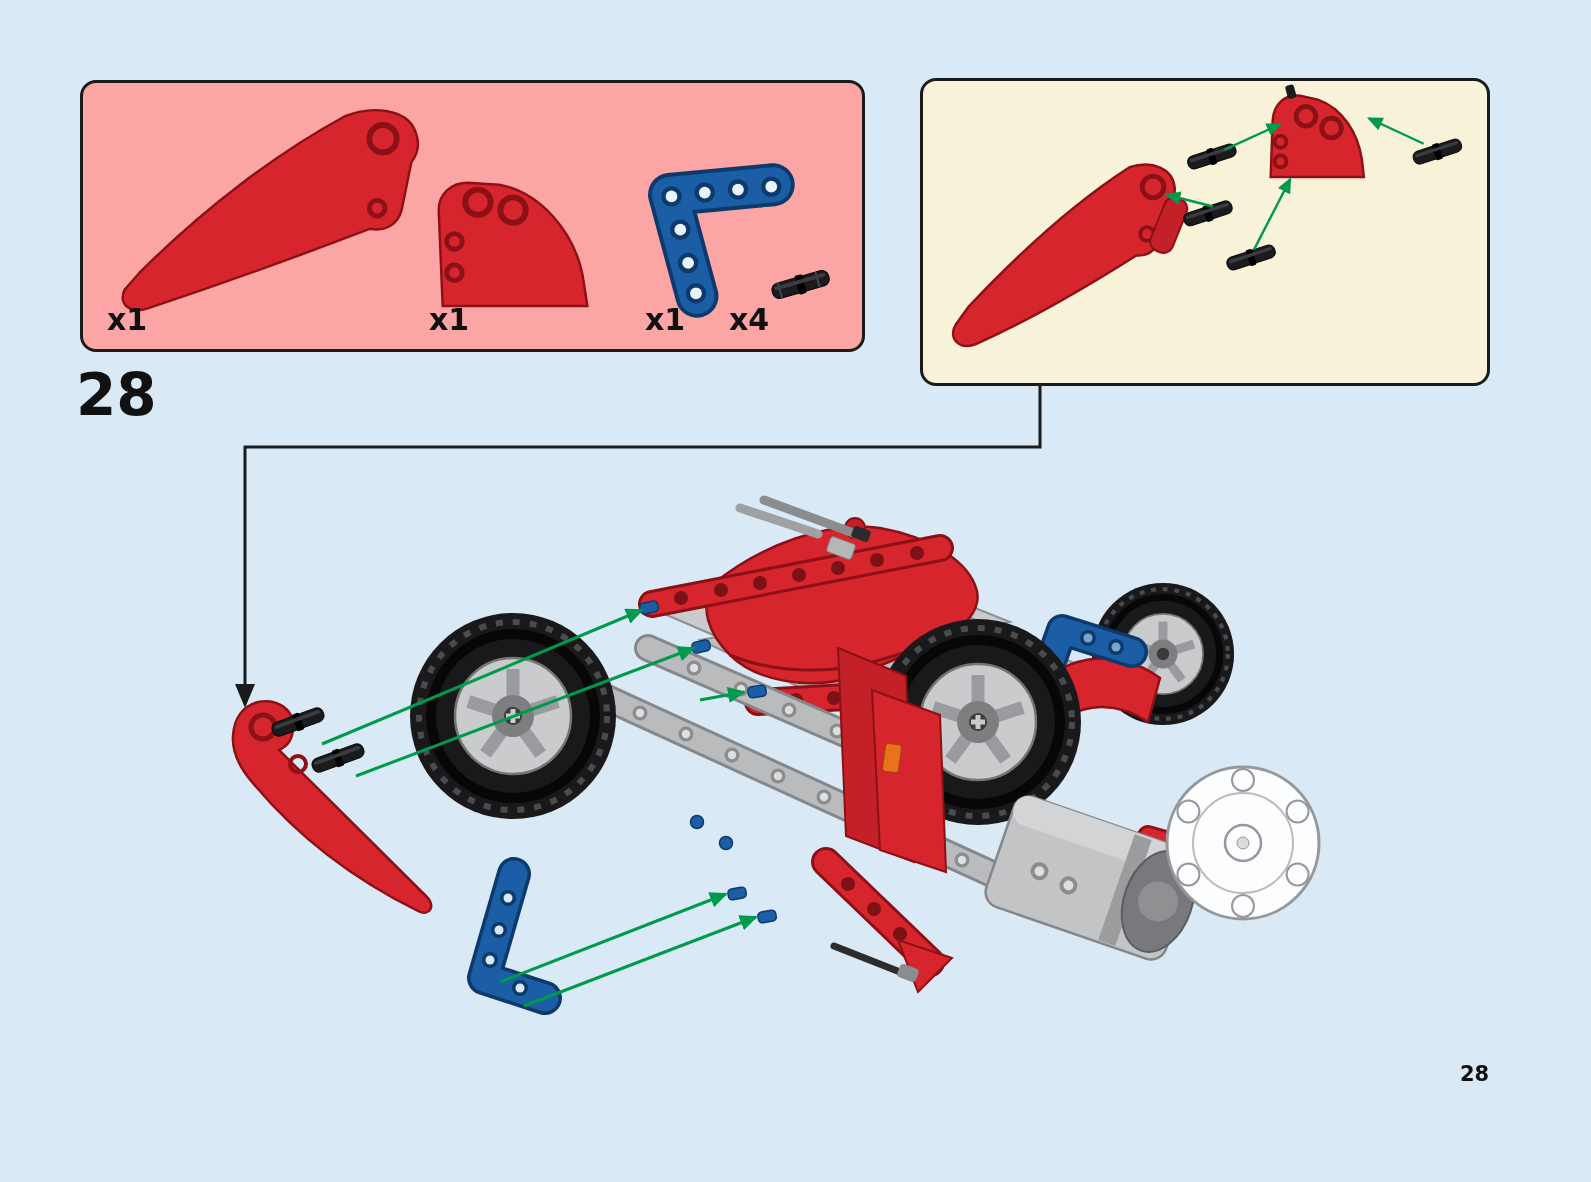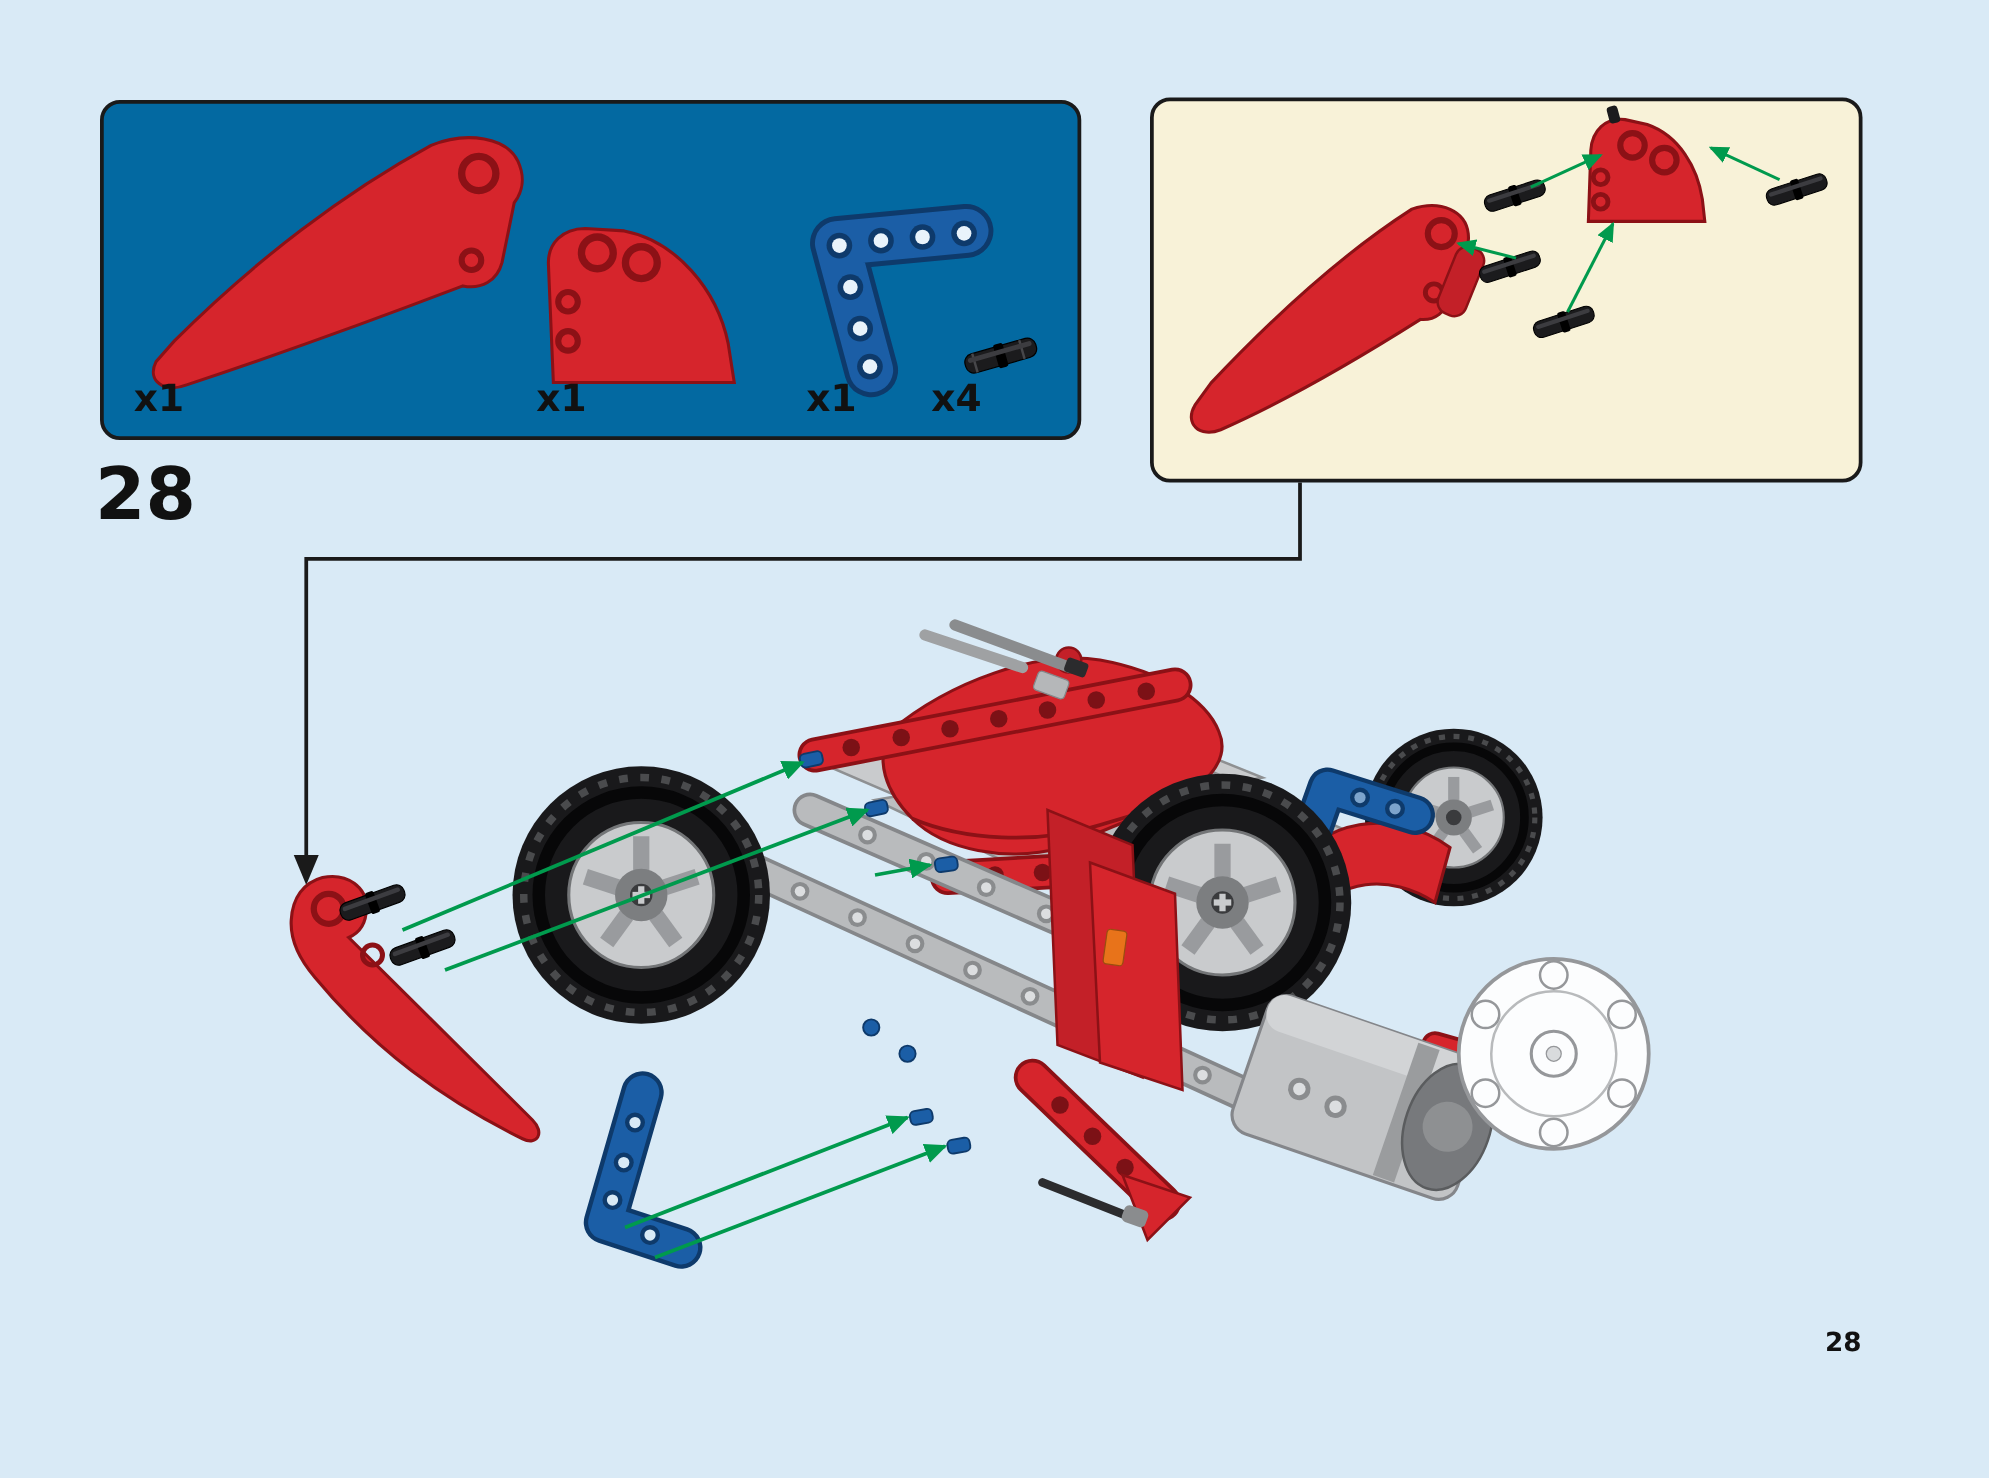--- a/index.html
+++ b/index.html
@@ -2,25 +2,25 @@
 <html><head>
 <meta charset="utf-8">
 <style>
   *{box-sizing:border-box}
   html,body{margin:0;padding:0}
   body{width:1591px;height:1182px;background:#d9eaf6;position:relative;overflow:hidden;
        font-family:"DejaVu Sans","Liberation Sans",sans-serif;color:#111}
   .page{position:absolute;inset:0}
   .main-art{position:absolute;left:0;top:0;z-index:1}
   .callout{position:absolute;border:3px solid #1a1a1a;border-radius:16px;z-index:2}
-  .parts-box{left:80px;top:80px;width:785px;height:272px;background:#0369a1}
+  .parts-box{left:80px;top:80px;width:785px;height:272px;background:#fca5a5}
   .inset-box{left:920px;top:78px;width:570px;height:308px;background:#f8f2d8}
   .callout svg{position:absolute;left:0;top:0;width:100%;height:100%}
   .qty{position:absolute;top:222px;font-size:30px;font-weight:700;line-height:1}
-  .qty1{left:24px}.qty2{left:346px}.qty3{left:562px}.qty4{left:662px}
+  .qty1{left:24px}.qty2{left:346px}.qty3{left:562px}.qty4{left:646px}
   .step-number{position:absolute;left:76px;top:366px;font-size:58px;font-weight:700;z-index:2;line-height:1}
   .page-number{position:absolute;left:1460px;top:1062px;font-size:21px;font-weight:700;z-index:2}
 </style>
 </head>
 <body>
 
 <div class="page">
 
   <svg class="main-art" width="1591" height="1182" viewBox="0 0 1591 1182">
     <defs>

